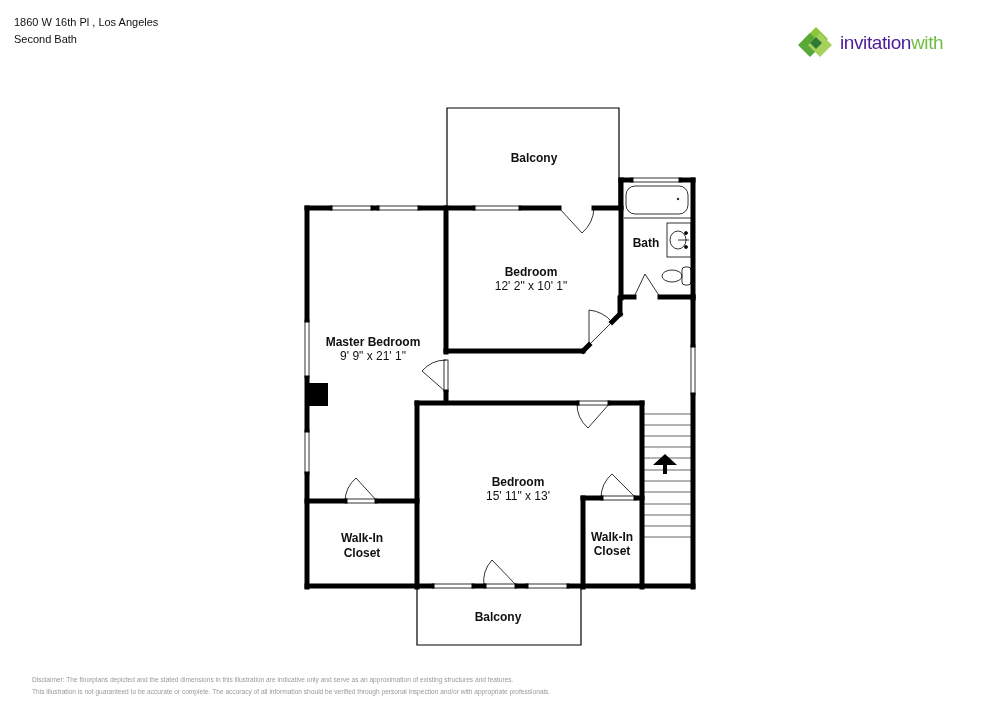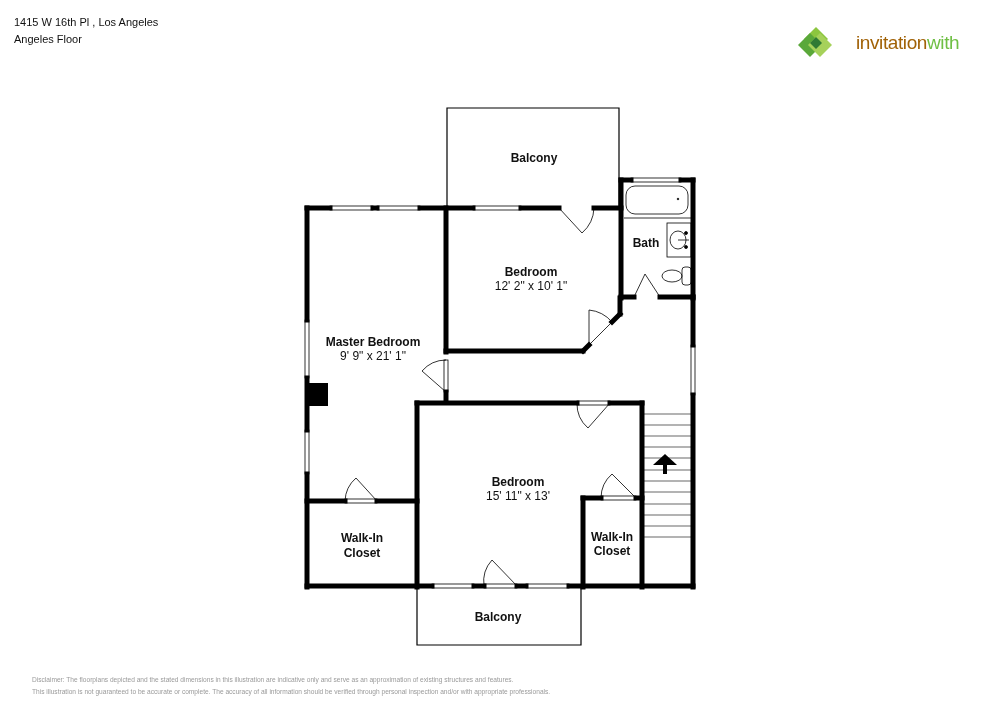--- a/index.html
+++ b/index.html
@@ -1,31 +1,31 @@
 <!DOCTYPE html>
 <html><head>
 <meta charset="utf-8">
 <style>
   html, body { margin: 0; padding: 0; background: #ffffff; }
   body { width: 1000px; height: 707px; position: relative; overflow: hidden; font-family: "Liberation Sans", sans-serif; color: #111; }
   .header { position: absolute; left: 14px; top: 14px; font-size: 11px; line-height: 17px; color: #111; }
   .logo { position: absolute; left: 798px; top: 25px; display: flex; align-items: center; }
   .logo-text { font-size: 19px; letter-spacing: -0.4px; margin-left: 6px; }
-  .logo-text .a { color: #a16207; margin-left: 16px; }
+  .logo-text .a { color: #4c1d95; }
   .logo-text .b { color: #6fbf44; }
   .disclaimer { position: absolute; left: 32px; top: 674px; font-size: 6.6px; line-height: 12px; color: #9a9a9a; }
   svg.plan { position: absolute; left: 0; top: 0; }
   .lbl { font-family: "Liberation Sans", sans-serif; }
 </style>
 </head>
 <body>
 
 <div class="header">
-  <div>1415 W 16th Pl , Los Angeles</div>
-  <div>Angeles Floor</div>
+  <div>1860 W 16th Pl , Los Angeles</div>
+  <div>Second Bath</div>
 </div>
 
 <div class="logo">
   <svg width="36" height="36" viewBox="0 0 36 36">
     <polygon points="18,2 30,14 18,26 6,14" fill="#8cc63f"></polygon>
     <polygon points="10,10 22,22 10,34 -2,22" fill="#5aa83a" transform="translate(2,-2)"></polygon>
     <polygon points="26,10 38,22 26,34 14,22" fill="#a6d15a" transform="translate(-4,-2)"></polygon>
     <polygon points="18,12 24,18 18,24 12,18" fill="#2f7a34"></polygon>
   </svg>
   <div class="logo-text">

